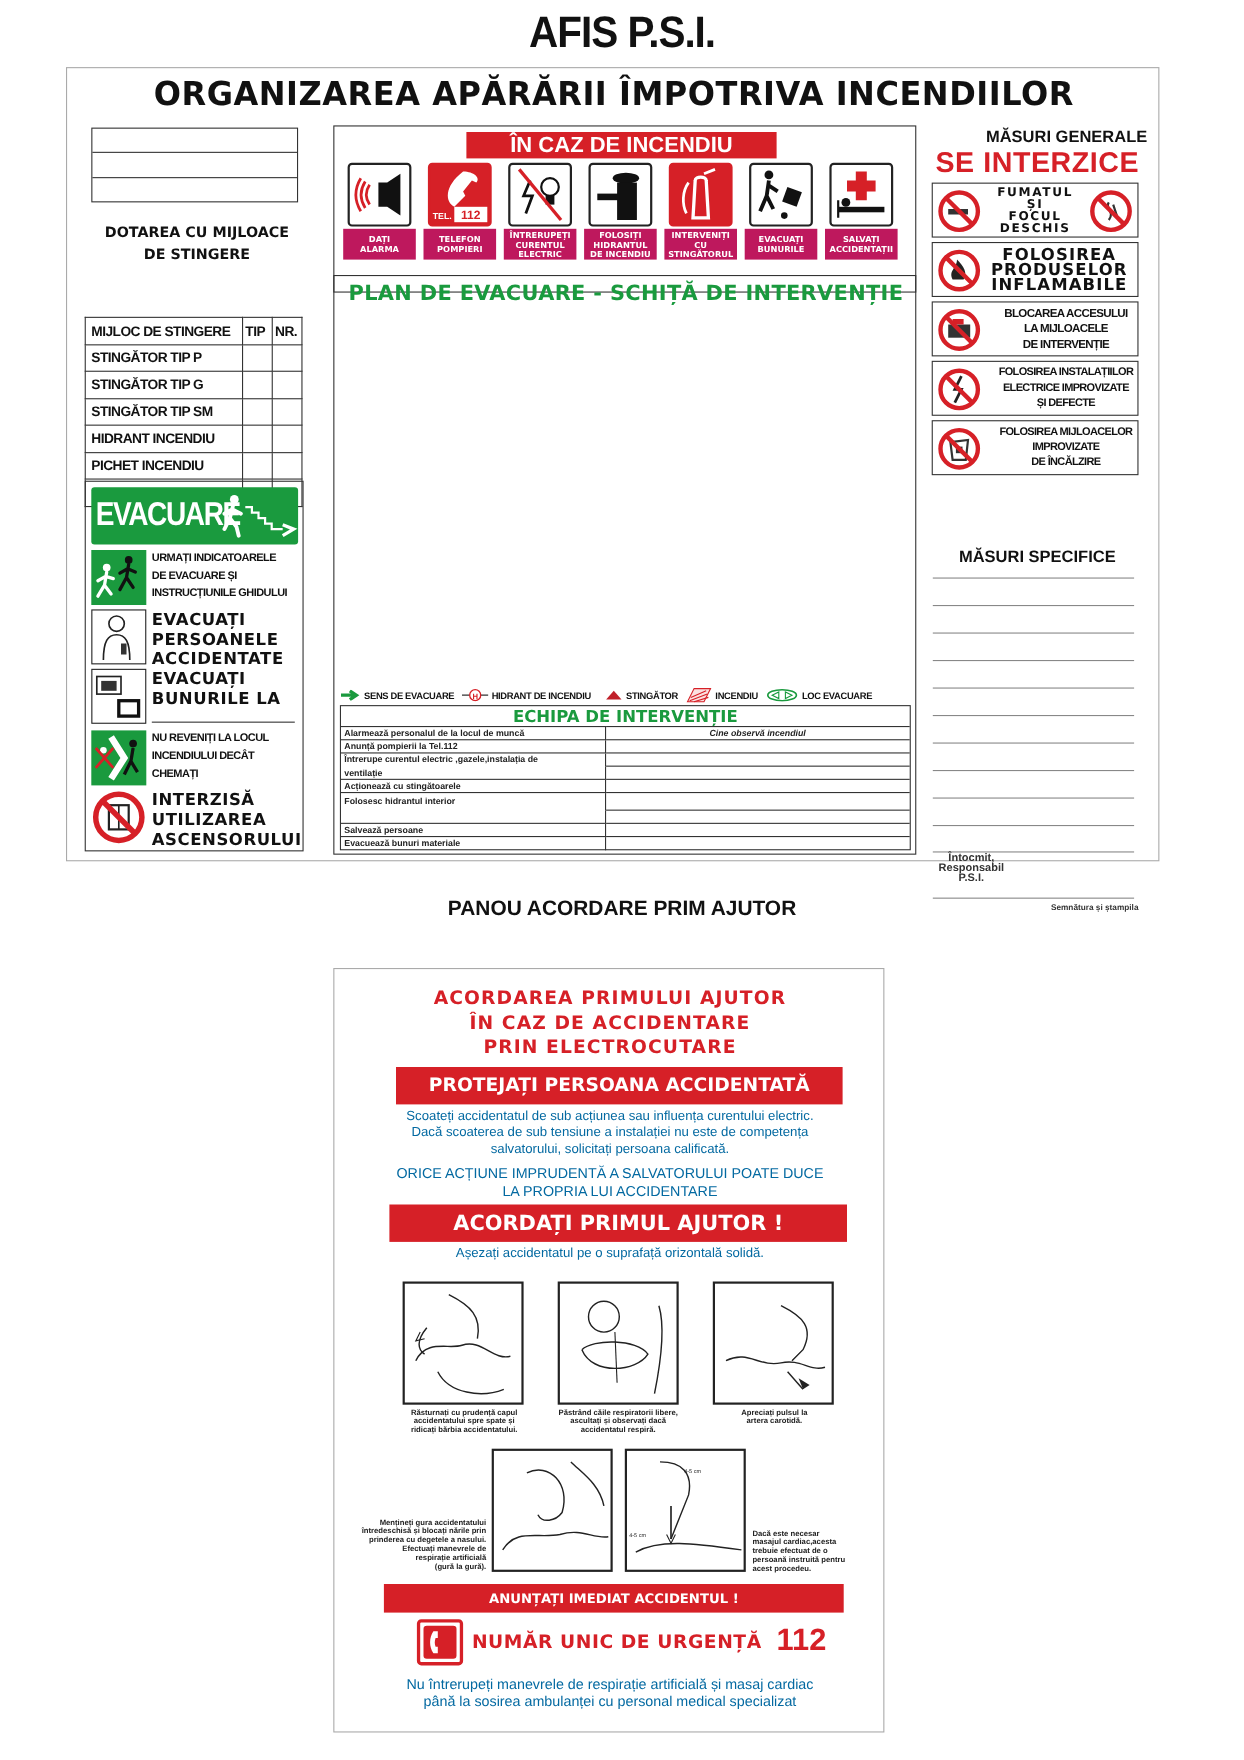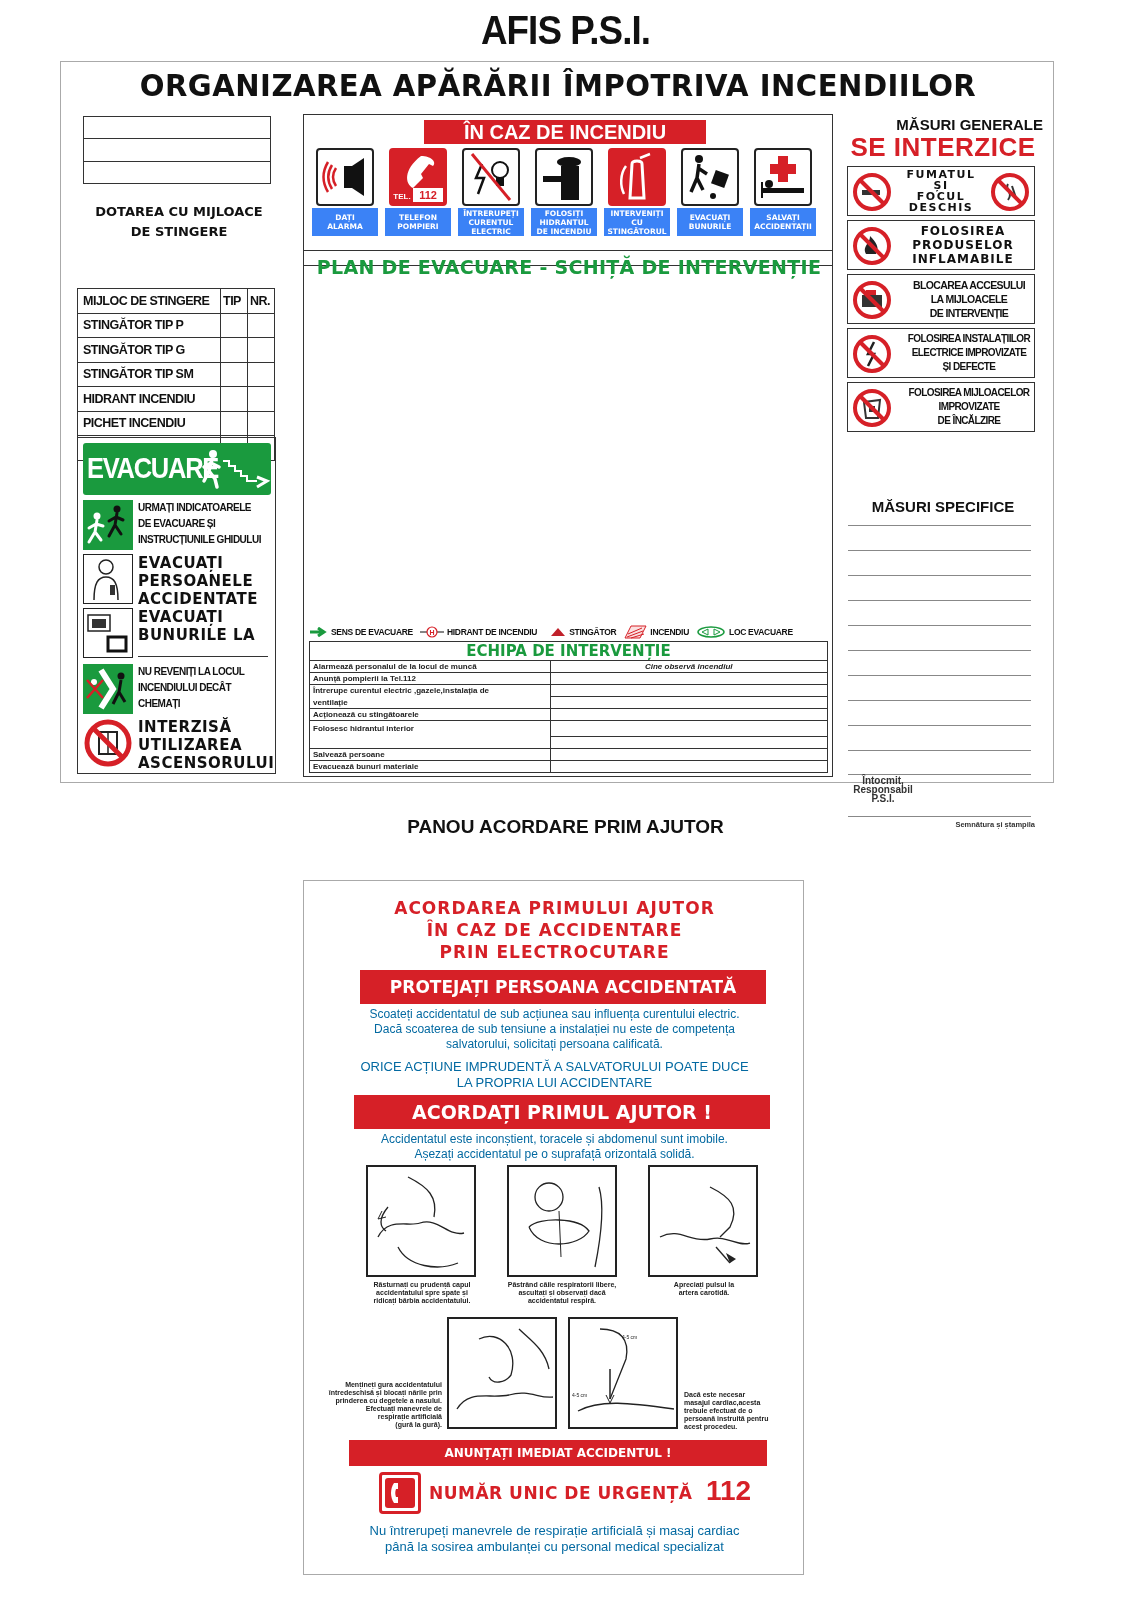--- a/index.html
+++ b/index.html
@@ -23,39 +23,39 @@
   .evac-row .txt { position: absolute; left: 55px; top: 0; font-weight: bold; }
   .ico.green { background: #1a9a3e; }
   .ico.outline { border: 1.5px solid #222; background: #fff; }
   .txt.sm { font-size: 10px; line-height: 16px; letter-spacing: -0.5px; }
   .txt.lg { font-size: 15px; line-height: 18px; font-weight: 900; font-family: "DejaVu Sans", sans-serif; letter-spacing: 0.5px; }
   .incendiu-box { left: 242px; top: 52px; width: 530px; height: 152px; }
   .incendiu-title { position: absolute; left: 120px; top: 5px; width: 282px; height: 24px; background: #d62027; color: #fff; text-align: center; font-size: 20px; font-weight: bold; line-height: 24px; }
   .action { position: absolute; top: 33px; width: 66px; }
   .action .ic { width: 58px; height: 58px; margin: 0 auto; border: 2px solid #222; border-radius: 4px; background: #fff; position: relative; }
   .action .ic.red { background: #d62027; border-color: #d62027; }
-  .action .lbl { margin-top: 2px; height: 28px; background: #3b82f6; color: #fff; font-size: 7.5px; font-weight: 900; text-align: center; display: flex; align-items: center; justify-content: center; line-height: 9px; padding: 0 2px; font-family: "DejaVu Sans", sans-serif; }
+  .action .lbl { margin-top: 2px; height: 28px; background: #be185d; color: #fff; font-size: 7.5px; font-weight: 900; text-align: center; display: flex; align-items: center; justify-content: center; line-height: 9px; padding: 0 2px; font-family: "DejaVu Sans", sans-serif; }
   .plan-box { left: 242px; top: 188px; width: 530px; height: 527px; }
   .plan-title { position: absolute; left: 0; width: 530px; top: 5px; text-align: center; font-size: 19px; font-weight: 900; color: #1a9a3e; font-family: "DejaVu Sans", sans-serif; letter-spacing: 0.3px; }
   .legend { position: absolute; left: 6px; top: 374px; width: 520px; height: 14px; font-size: 8.5px; font-weight: bold; display: flex; align-items: center; gap: 7px; white-space: nowrap; letter-spacing: -0.3px; }
   .legend .it { display: flex; align-items: center; gap: 3px; }
   .team { position: absolute; left: 5px; top: 390px; width: 519px; height: 132px; border: 1.5px solid #333; }
   .team-title { text-align: center; font-size: 15px; font-weight: 900; color: #1a9a3e; height: 18px; line-height: 18px; font-family: "DejaVu Sans", sans-serif; }
   .team table { width: 100%; border-collapse: collapse; }
   .team td { border-top: 1px solid #333; font-size: 8px; font-weight: bold; padding: 0 3px; height: 12px; color: #222; }
   .team td.l { width: 240px; border-right: 1.5px solid #333; }
   .team td.r { text-align: center; font-style: italic; }
   .right-col { left: 782px; top: 52px; width: 200px; }
   .mg-title { position: absolute; left: 0; width: 200px; top: 2px; text-align: right; font-size: 15px; font-weight: bold; }
   .si-title { position: absolute; left: 0; width: 200px; top: 18px; text-align: center; font-size: 26px; font-weight: bold; color: #d62027; letter-spacing: 0.5px; }
   .proh { position: absolute; left: 4px; width: 188px; border: 1.5px solid #333; height: 50px; }
   .proh .sign { position: absolute; left: 4px; top: 5px; width: 40px; height: 40px; }
   .proh .sign2 { position: absolute; right: 4px; top: 5px; width: 40px; height: 40px; }
   .proh .pt { position: absolute; left: 46px; right: 2px; top: 0; bottom: 0; display: flex; align-items: center; justify-content: center; text-align: center; font-weight: bold; }
-  .pt.big { font-size: 12px; line-height: 14px; letter-spacing: 1px; font-family: "DejaVu Sans", sans-serif; }
+  .pt.big { font-size: 15px; line-height: 14px; letter-spacing: 1px; font-family: "DejaVu Sans", sans-serif; }
   .pt.small { font-size: 10px; line-height: 14px; letter-spacing: -0.6px; margin-left: 12px; }
   .ms-title { position: absolute; left: 0; width: 200px; top: 384px; text-align: center; font-size: 15px; font-weight: bold; }
   .ms-line { position: absolute; left: 5px; width: 183px; border-top: 1.5px solid #888; }
   .intoc { position: absolute; left: 0; top: 662px; font-size: 10px; font-weight: bold; color: #333; text-align: center; width: 80px; line-height: 9px; }
   .sig { position: absolute; right: 8px; top: 706px; font-size: 7.5px; font-weight: bold; color: #333; }
   .fa-heading { left: 0; width: 1131px; top: 816px; text-align: center; font-size: 19px; font-weight: bold; }
   .fa-panel { left: 303px; top: 880px; width: 501px; height: 695px; border: 1.5px solid #aaa; }
   .fa-red-title { position: absolute; left: 0; width: 501px; top: 16px; text-align: center; color: #d62027; font-size: 17px; font-weight: 900; line-height: 22px; letter-spacing: 1px; font-family: "DejaVu Sans", sans-serif; }
   .fa-bar { position: absolute; background: #d62027; color: #fff; text-align: center; font-weight: 900; font-family: "DejaVu Sans", sans-serif; }
   .fa-txt { position: absolute; left: 0; width: 501px; text-align: center; font-size: 12px; line-height: 15px; color: #0369a1; }
@@ -522,21 +522,20 @@
     <div>Dacă scoaterea de sub tensiune a instalației nu este de competența</div>
     <div>salvatorului, solicitați persoana calificată.</div>
   </div>
   <div class="fa-txt" style="top:178px;font-size:13px;line-height:16px">
     <div>ORICE ACȚIUNE IMPRUDENTĂ A SALVATORULUI POATE DUCE</div>
     <div>LA PROPRIA LUI ACCIDENTARE</div>
   </div>
 
   <div class="fa-bar" style="left:50px;top:214px;width:416px;height:34px;line-height:34px;font-size:19px">ACORDAȚI PRIMUL AJUTOR !</div>
   <div class="fa-txt" style="top:251px">
-    <div>Accidentatul este inconștient, toracele și abdomenul sunt imobile.</div>
     <div>Așezați accidentatul pe o suprafață orizontală solidă.</div>
   </div>
 
   <div class="fa-img" style="left:62px;top:284px;width:110px;height:112px">
     <svg width="106" height="108">
         <path d="M10 70 C20 50 40 60 52 56 C70 50 80 70 96 66" stroke="#222" fill="none" stroke-width="1.3"></path>
         <path d="M40 10 C60 20 70 30 66 50" stroke="#222" fill="none" stroke-width="1.3"></path>
         <path d="M20 40 C10 52 12 60 18 64" stroke="#222" fill="none" stroke-width="1.3"></path>
         <path d="M14 44 L10 52 L18 50" stroke="#222" fill="none"></path>
         <path d="M30 80 C40 100 70 104 90 96" stroke="#222" fill="none" stroke-width="1.3"></path>

